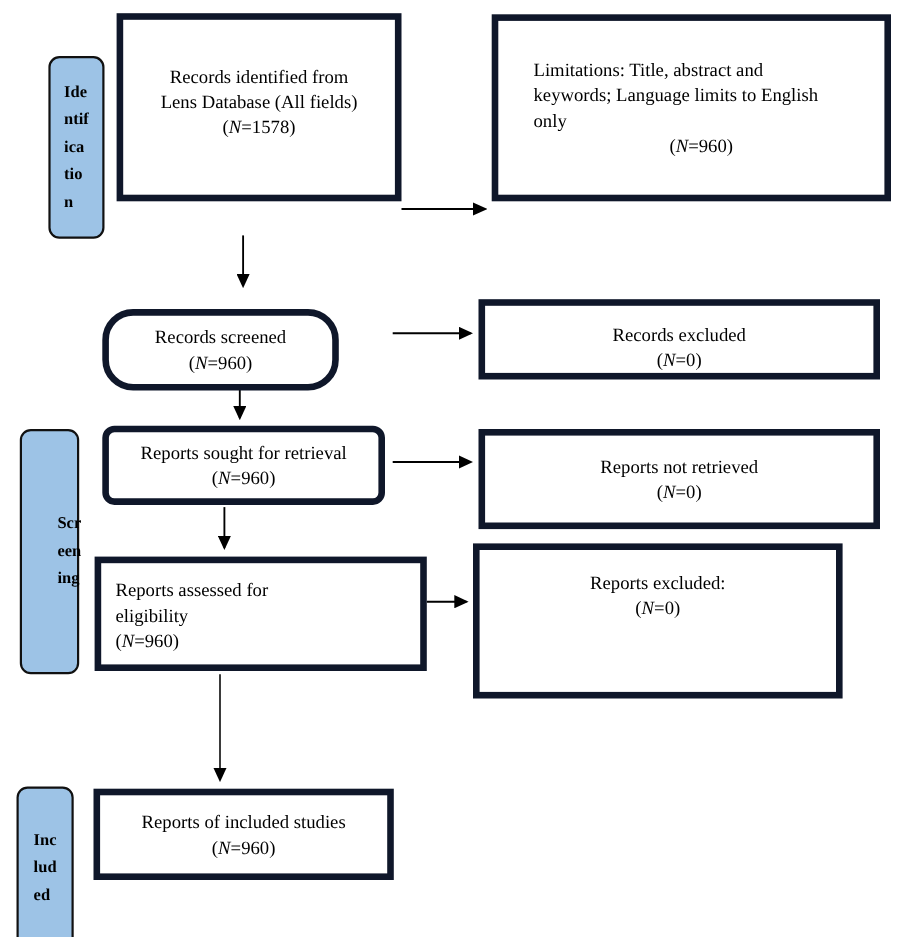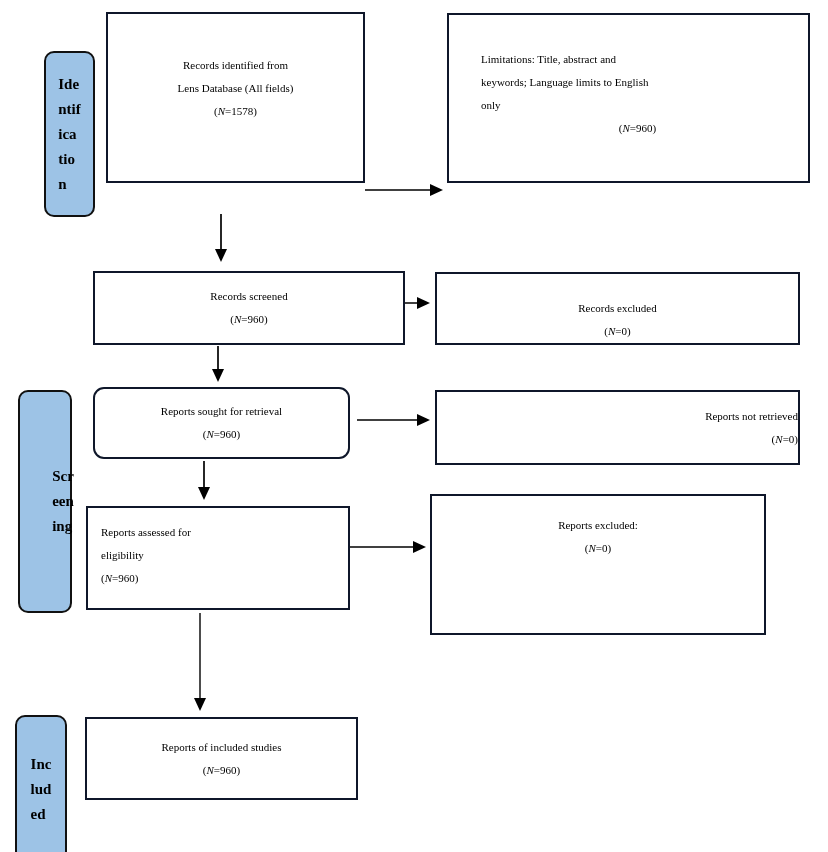--- a/index.html
+++ b/index.html
@@ -14,26 +14,26 @@
   }
   #arrow-layer {
     position: absolute;
     left: 0; top: 0;
     width: 828px; height: 852px;
     pointer-events: none;
   }
   .box {
     position: absolute;
     box-sizing: border-box;
-    border: 2px solid #0f172a;
+    border: 6px solid #0f172a;
     background: #ffffff;
     display: flex;
     flex-direction: column;
     align-items: center;
-    font-size: 11px;
+    font-size: 17px;
     line-height: 23px;
     text-align: center;
   }
   .box .lbl, .box .cnt { white-space: pre-line; width: 100%; }
   .stage {
     position: absolute;
     box-sizing: border-box;
     border: 2px solid #111111;
     border-radius: 10px;
     display: flex;
@@ -43,25 +43,25 @@
     font-size: 15px;
     line-height: 25px;
     text-align: left;
     white-space: pre-line;
   }
   
   .b-identified    { left:106px; top:12px;  width:259px; height:171px; padding-top:40px; }
   .b-limitations   { left:447px; top:13px;  width:363px; height:170px; padding:33px 14px 0 32px; }
   .b-limitations .lbl { text-align:left; }
   .b-limitations .cnt { text-align:center; }
-  .b-screened      { left:93px;  top:271px; width:312px; height:74px;  justify-content:center; }
+  .b-screened      { left:93px;  top:281px; width:215px; height:74px;  justify-content:center;border-radius:28px; }
   .b-rec-excluded  { left:435px; top:272px; width:365px; height:73px;  justify-content:flex-end; }
   .b-sought        { left:93px;  top:387px; width:257px; height:72px;  justify-content:center;border-radius:11px; }
-  .b-not-retrieved { left:435px; top:390px; width:365px; height:75px;  justify-content:center;text-align:right; }
-  .b-assessed      { left:86px;  top:506px; width:264px; height:104px; padding:13px 6px 0 13px; text-align:left; }
+  .b-not-retrieved { left:435px; top:390px; width:365px; height:91px;  justify-content:center; }
+  .b-assessed      { left:86px;  top:506px; width:302px; height:104px; padding:13px 6px 0 13px; text-align:left; }
   .b-rep-excluded  { left:430px; top:494px; width:336px; height:141px; padding-top:18px; }
   .b-included      { left:85px;  top:717px; width:273px; height:83px;  justify-content:center; }
   
   .s-identification { left:44px; top:51px;  width:51px; height:166px; }
   .s-screening      { left:18px; top:390px; width:54px; height:223px;padding-left:36px; }
   .s-included       { left:15px; top:715px; width:52px; height:148px; }
 </style>
 </head>
 <body>
 

